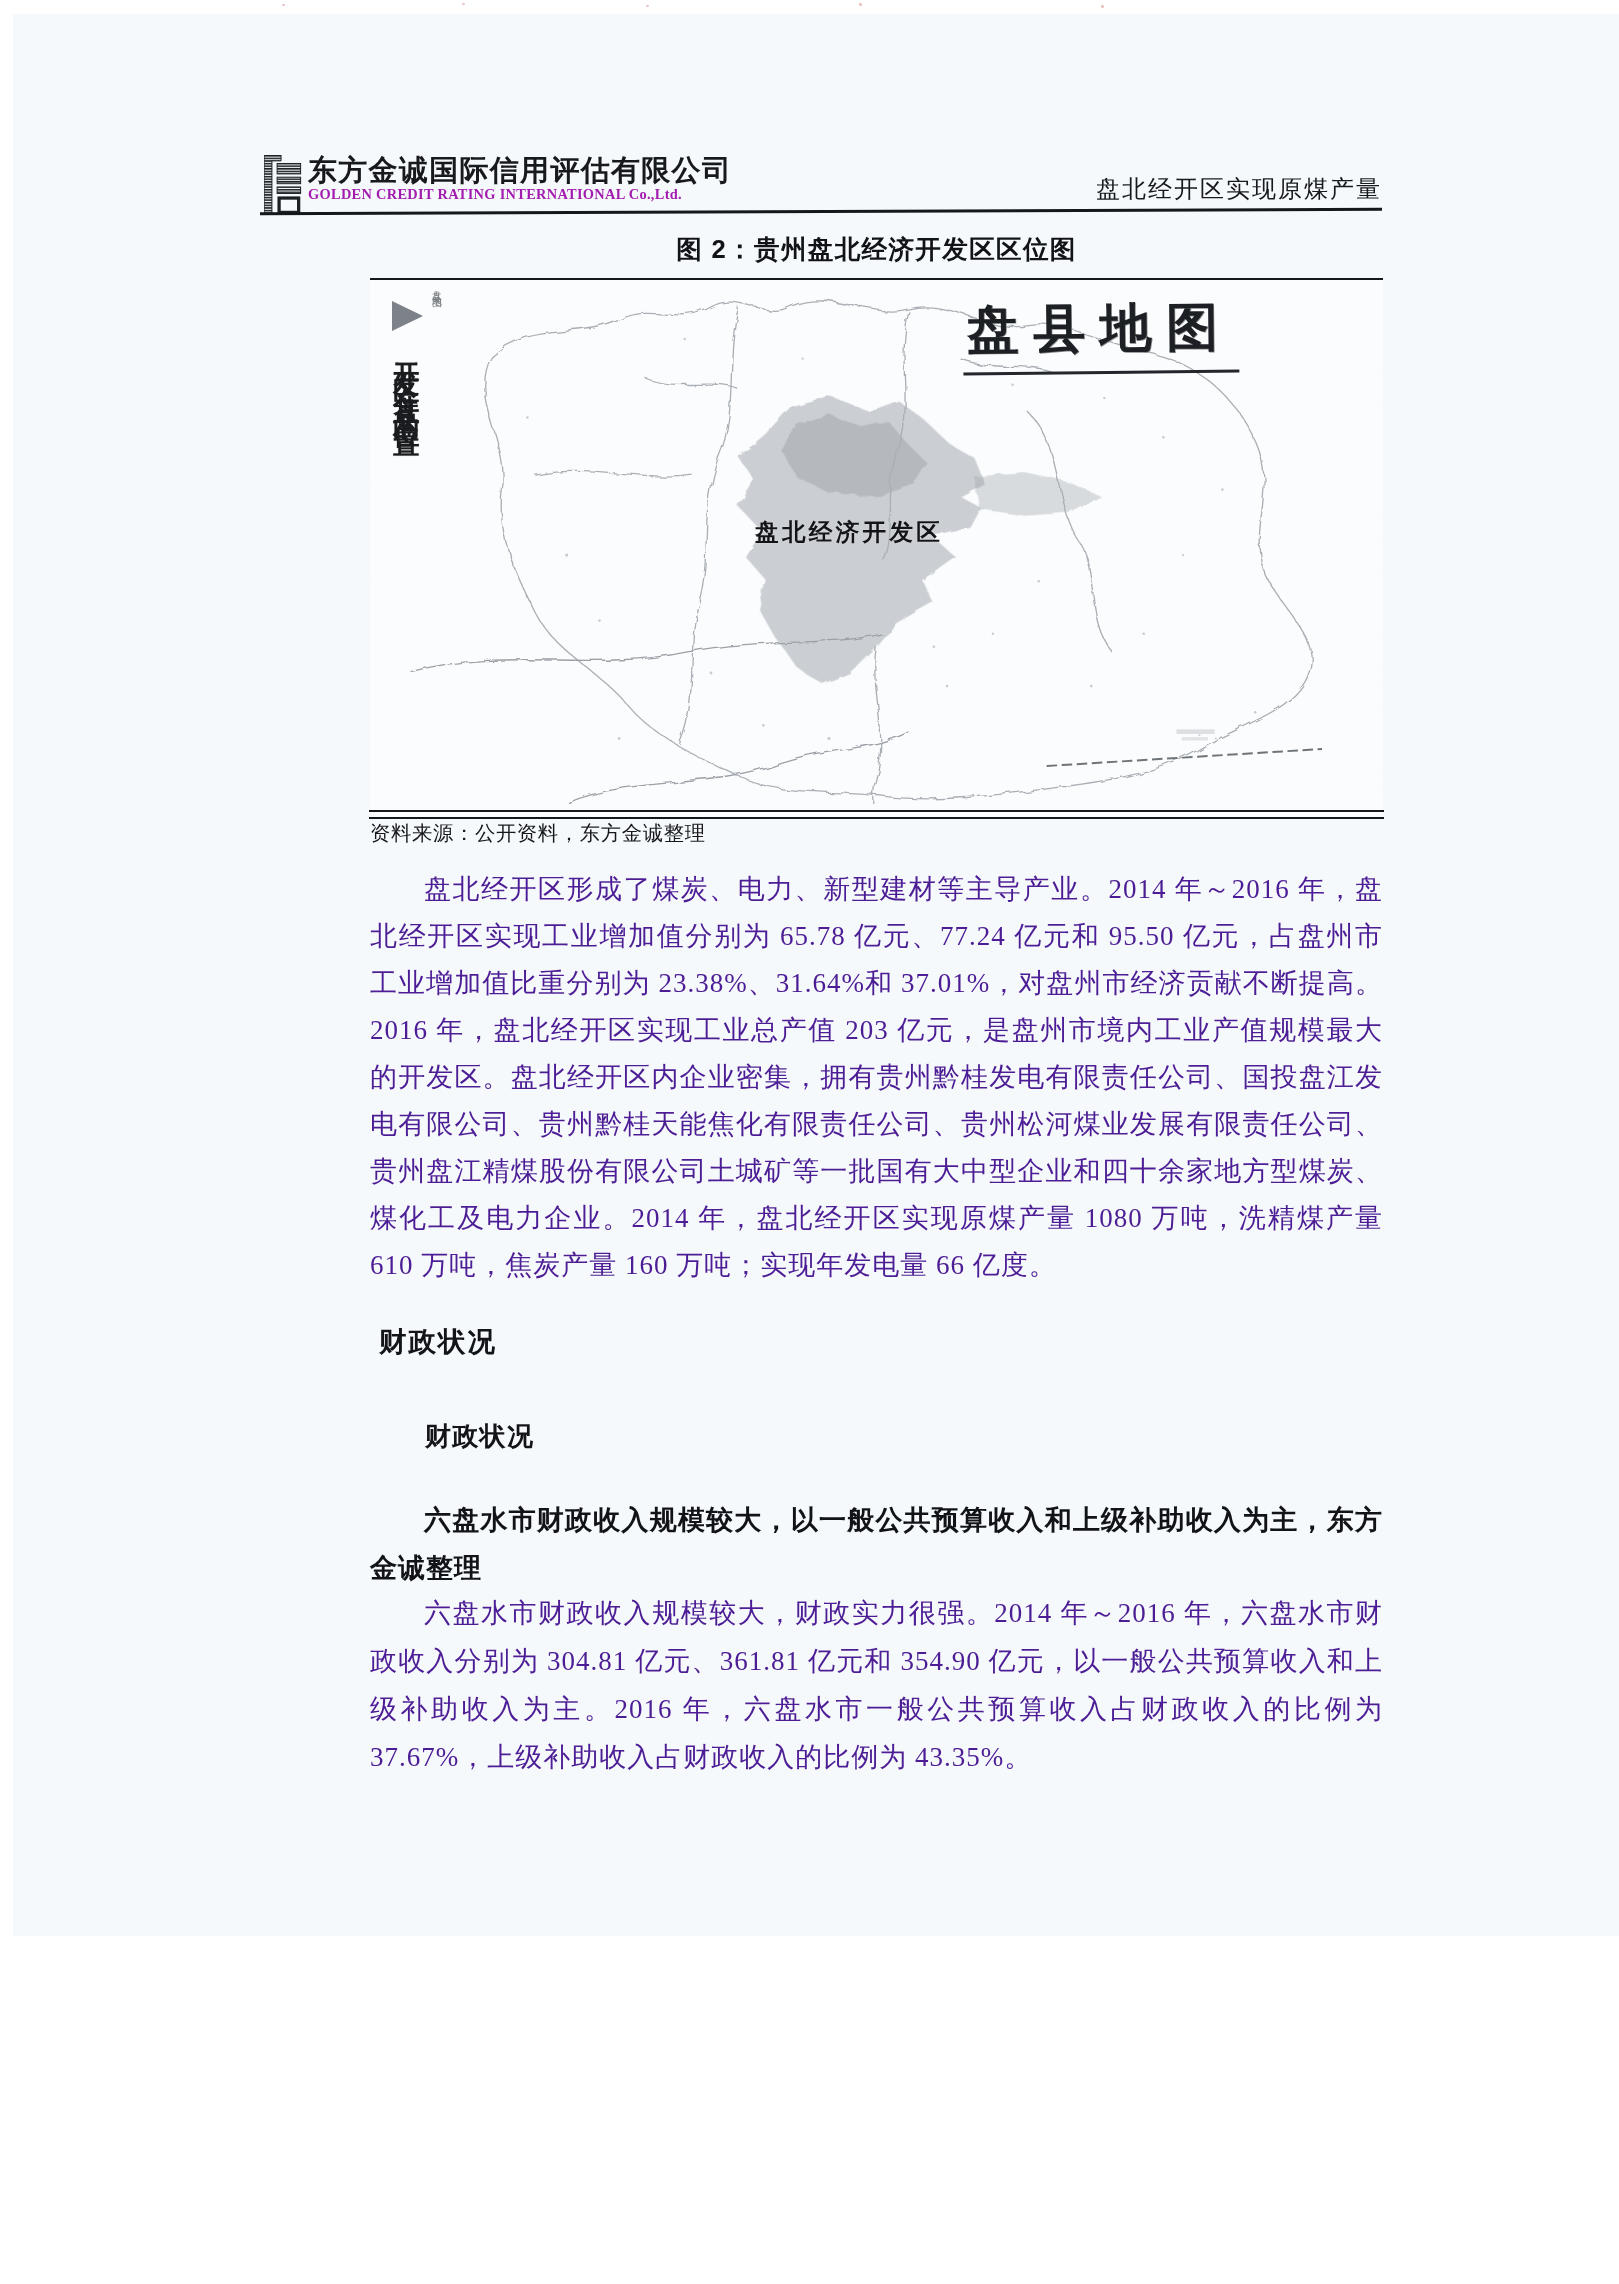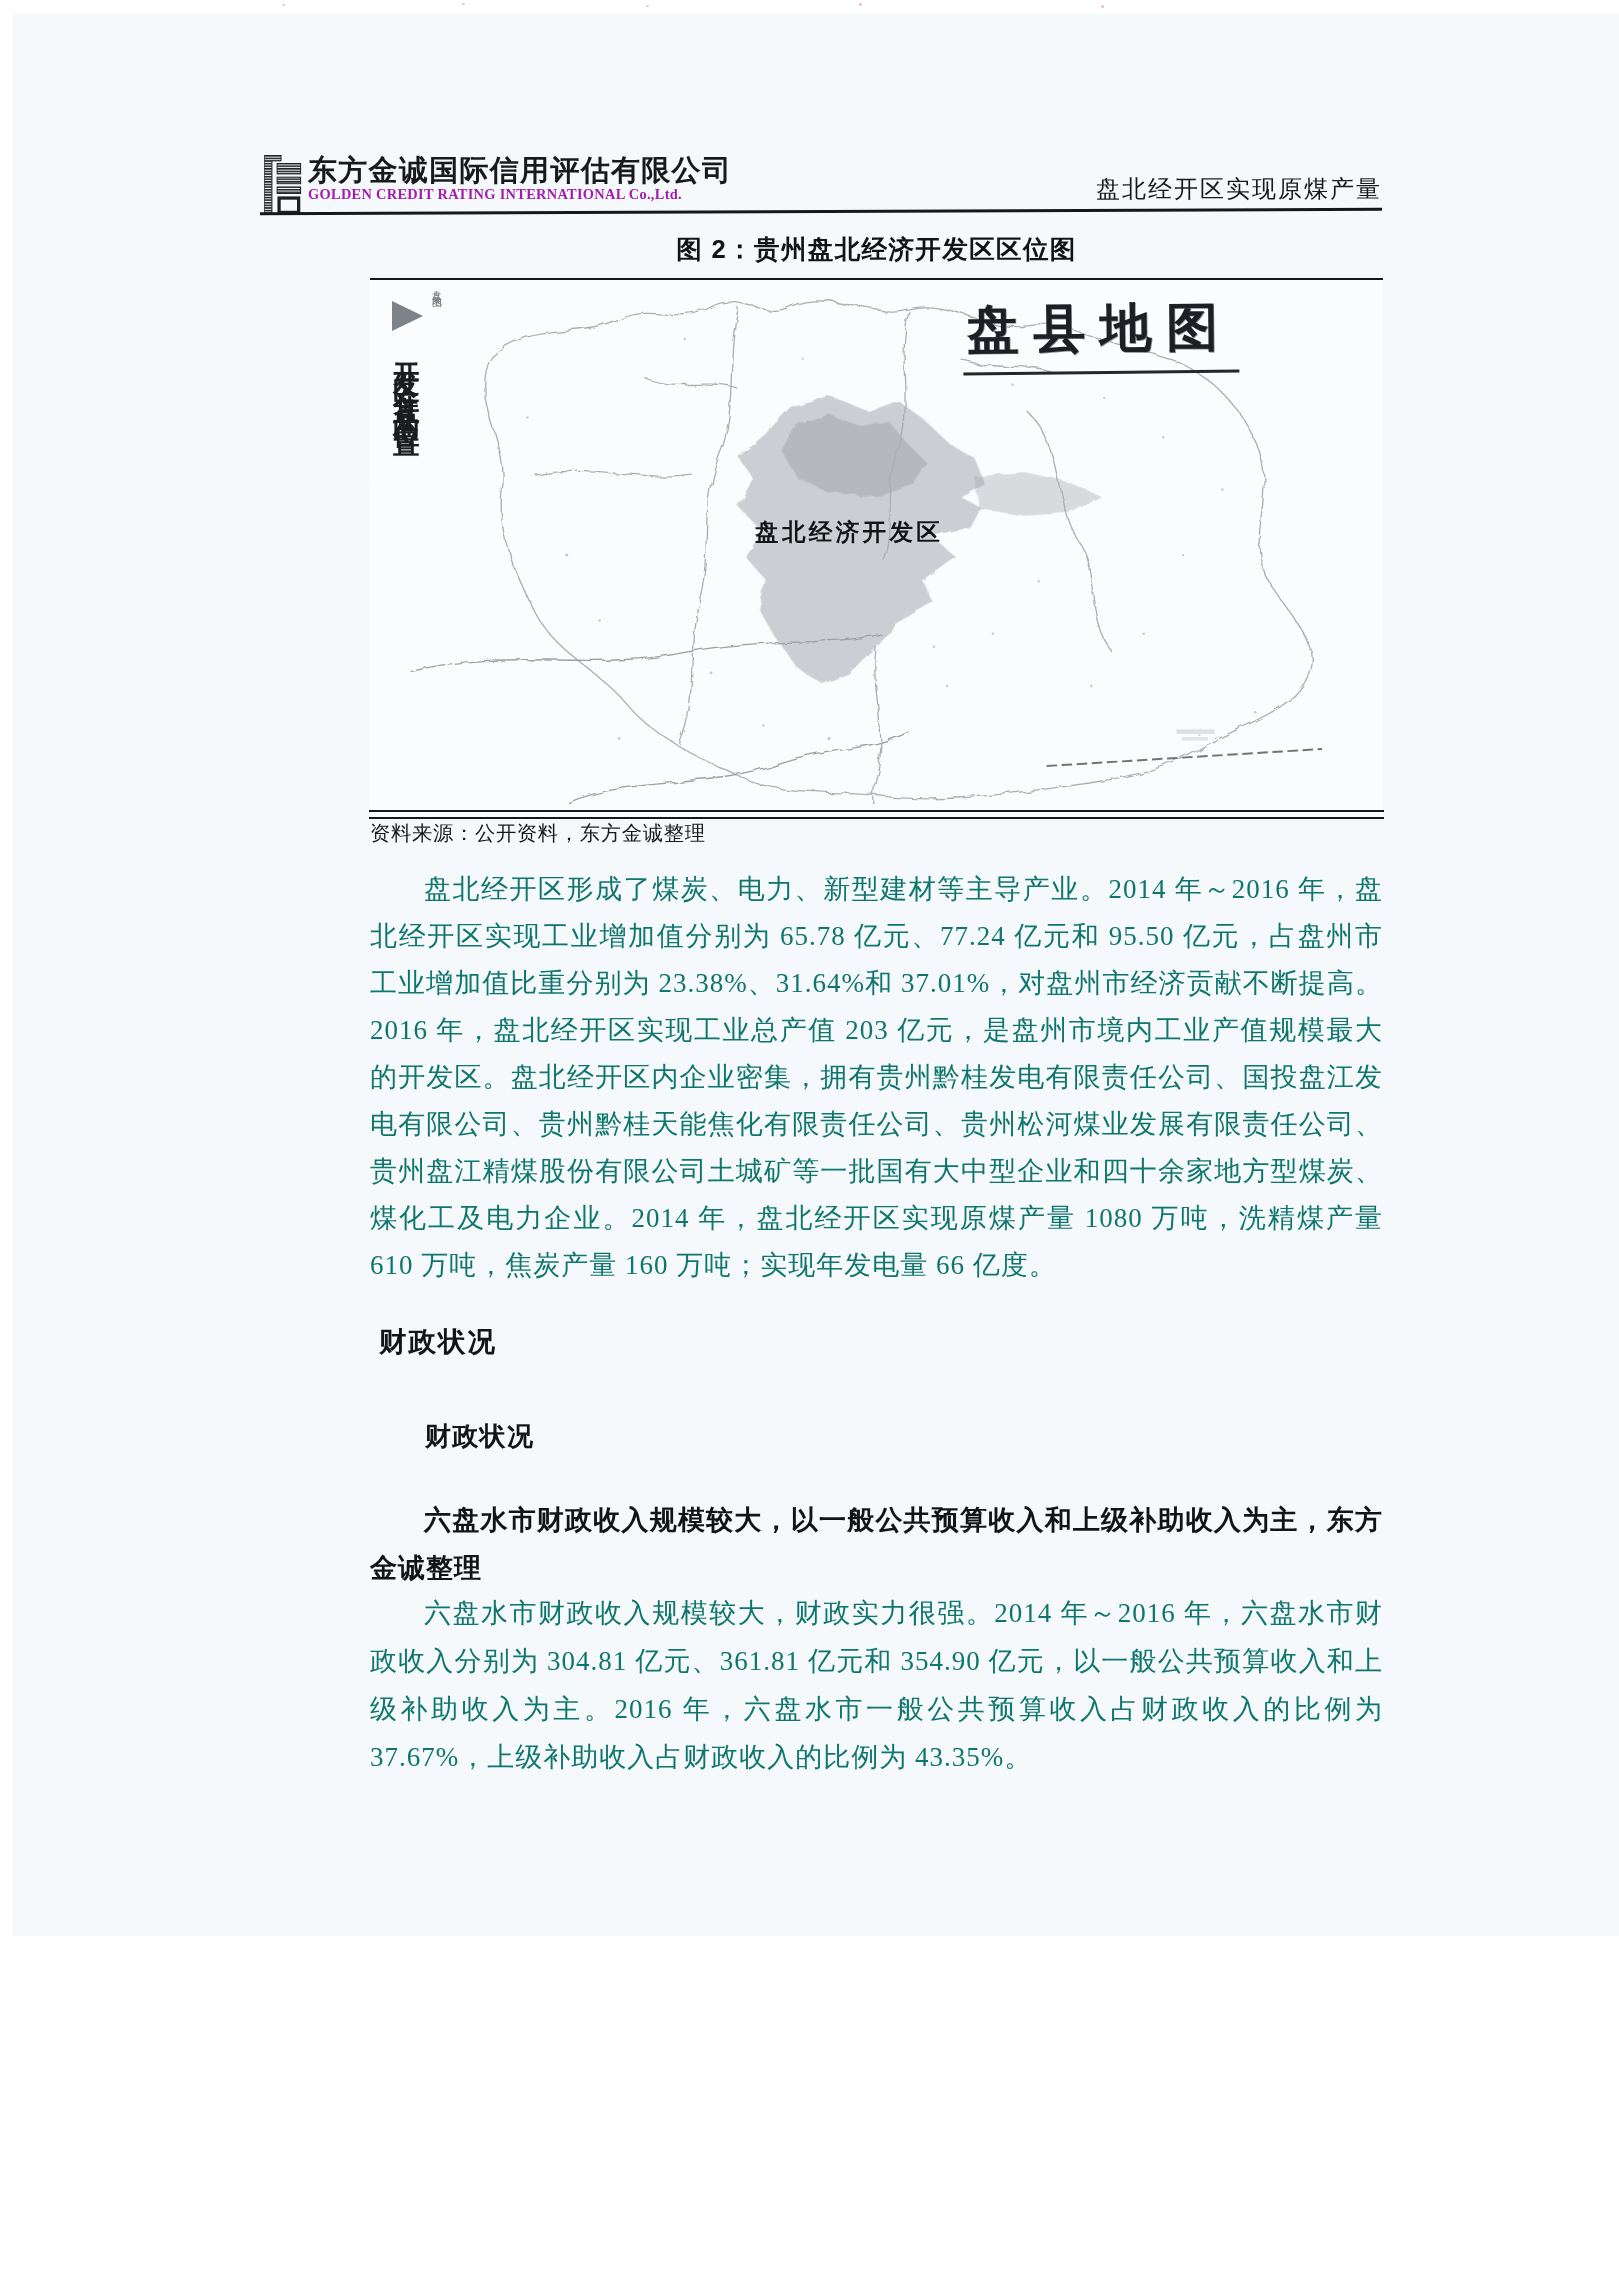--- a/index.html
+++ b/index.html
@@ -37,21 +37,21 @@
     letter-spacing:2.6px;color:#565a5e;filter:blur(0.6px);opacity:.8;}
   .map-side-label{position:absolute;left:19.7px;top:62px;writing-mode:vertical-rl;font-size:26px;
     font-weight:700;letter-spacing:8.5px;color:#1a1c1f;
     font-family:"Liberation Sans","DejaVu Sans",sans-serif;text-shadow:0 0 0.7px #555;}
   .zone-label{position:absolute;left:385px;top:208px;font-size:23.6px;font-weight:700;letter-spacing:3.3px;
     color:#121417;font-family:"Liberation Sans","DejaVu Sans",sans-serif;text-shadow:0 0 1.3px #e8e8e8;margin-top:28px;}
   .source-line{left:370px;top:819px;font-size:20.3px;letter-spacing:0.7px;color:#16181b;}
 
   
   .para{left:370px;width:1013px;font-size:27px;line-height:47px;letter-spacing:1px;
-    text-align:justify;text-indent:2em;color:#0f766e;}
+    text-align:justify;text-indent:2em;color:#4c1d95;}
   .para1{top:866px;}
   .para2{top:1589px;line-height:48px;}
   .section-heading{left:379px;top:1324px;font-size:27.5px;font-weight:700;letter-spacing:2px;
     font-family:"Liberation Sans","DejaVu Sans",sans-serif;color:#121417;}
   .sub-heading{left:425px;top:1419px;font-size:26px;font-weight:700;letter-spacing:1.3px;
     font-family:"Liberation Sans","DejaVu Sans",sans-serif;color:#121417;}
   .bold-statement{left:370px;top:1496px;width:1013px;font-size:27px;line-height:48px;font-weight:700;
     letter-spacing:1px;text-align:justify;text-indent:2em;
     font-family:"Liberation Sans","DejaVu Sans",sans-serif;color:#111316;}
 

